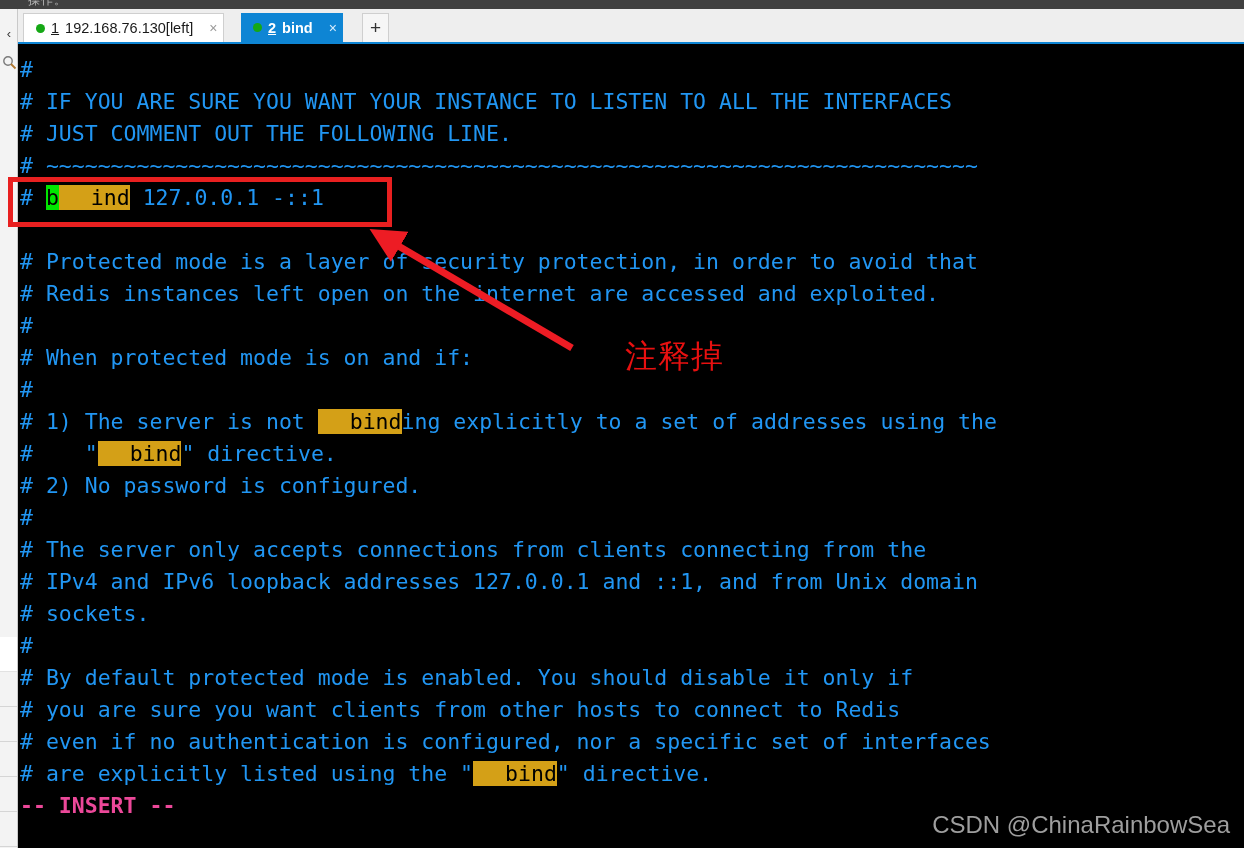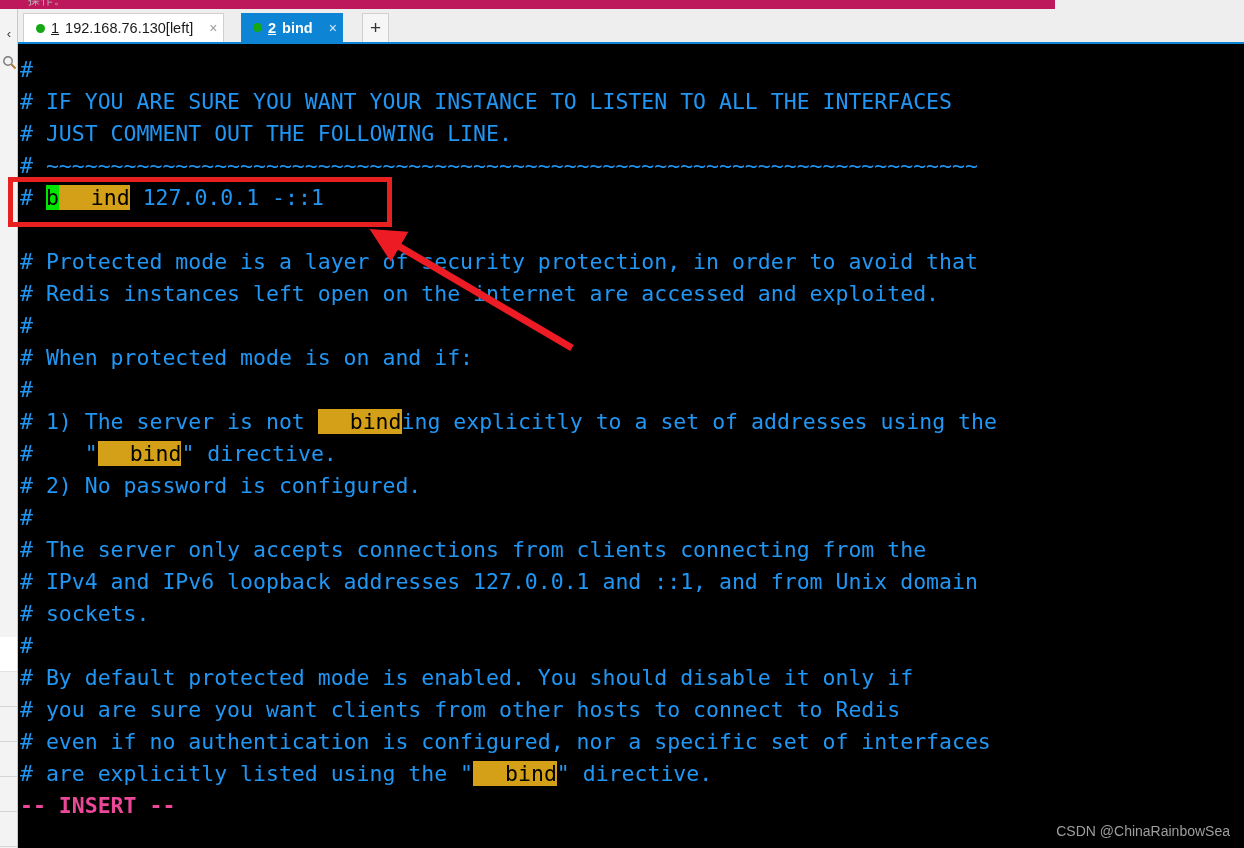--- a/index.html
+++ b/index.html
@@ -16,22 +16,22 @@
     width: 1244px;
     height: 848px;
     background: #eeeeee;
     overflow: hidden;
   }
 
   
   .top-strip {
     position: absolute;
     left: 0; top: 0;
-    width: 1055px; height: 9px;
-    background: #be185d;
+    width: 1244px; height: 9px;
+    background: #404040;
     overflow: hidden;
   }
   .top-strip .ghost {
     position: absolute;
     left: 28px; top: -8px;
     font-size: 12px;
     color: #b7b7b7;
     white-space: nowrap;
     letter-spacing: 1px;
   }
@@ -187,21 +187,21 @@
     color: #e81010;
     letter-spacing: 1px;
     white-space: nowrap;
   }
 
   
   .watermark {
     position: absolute;
     right: 14px; bottom: 9px;
     font-family: "Liberation Sans", sans-serif;
-    font-size: 14px;
+    font-size: 24px;
     color: #9e9e9e;
     white-space: nowrap;
   }
 </style>
 </head>
 <body>
 
 <div id="app">
 
   <div class="top-strip">
@@ -250,16 +250,17 @@
 
   <svg class="arrow-svg" viewBox="0 0 1244 848">
     <defs>
       <marker id="arrowhead" markerWidth="5" markerHeight="5" refX="3.6" refY="2.5" orient="auto">
         <polygon points="0,0 5,2.5 0,5" fill="#ed1c24"></polygon>
       </marker>
     </defs>
     <line x1="572" y1="348" x2="378" y2="234" stroke="#ed1c24" stroke-width="7" marker-end="url(#arrowhead)"></line>
   </svg>
 
+  <div class="cn-note">注释掉</div>
 
   <div class="watermark">CSDN @ChinaRainbowSea</div>
 
 </div>
 
 </body></html>

